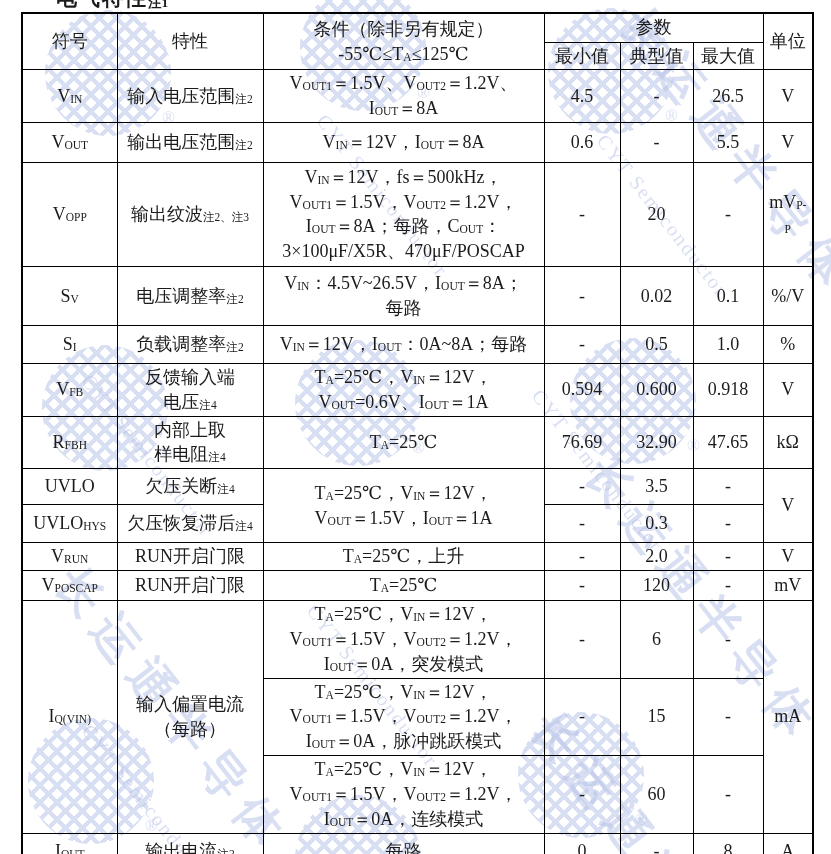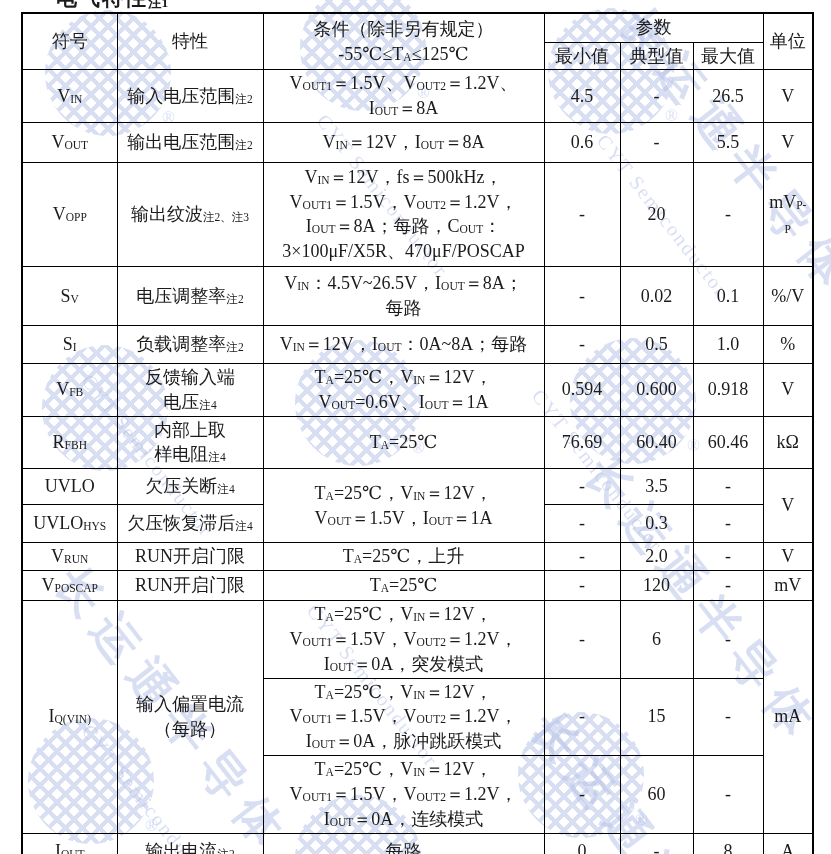--- a/index.html
+++ b/index.html
@@ -191,22 +191,22 @@
       <td>0.600</td>
       <td>0.918</td>
       <td>V</td>
     </tr>
 
     <tr class="r6">
       <td>R<span class="ss">FBH</span></td>
       <td>内部上取<br>样电阻<span class="ss">注4</span></td>
       <td class="cond">T<span class="ss">A</span>=25℃</td>
       <td>76.69</td>
-      <td>60.40</td>
-      <td>60.46</td>
+      <td>32.90</td>
+      <td>47.65</td>
       <td>kΩ</td>
     </tr>
 
     <tr class="r7">
       <td>UVLO</td>
       <td>欠压关断<span class="ss">注4</span></td>
       <td class="cond" rowspan="2">T<span class="ss">A</span>=25℃，V<span class="ss">IN</span>＝12V，<br>V<span class="ss">OUT</span>＝1.5V，I<span class="ss">OUT</span>＝1A</td>
       <td>-</td>
       <td>3.5</td>
       <td>-</td>

